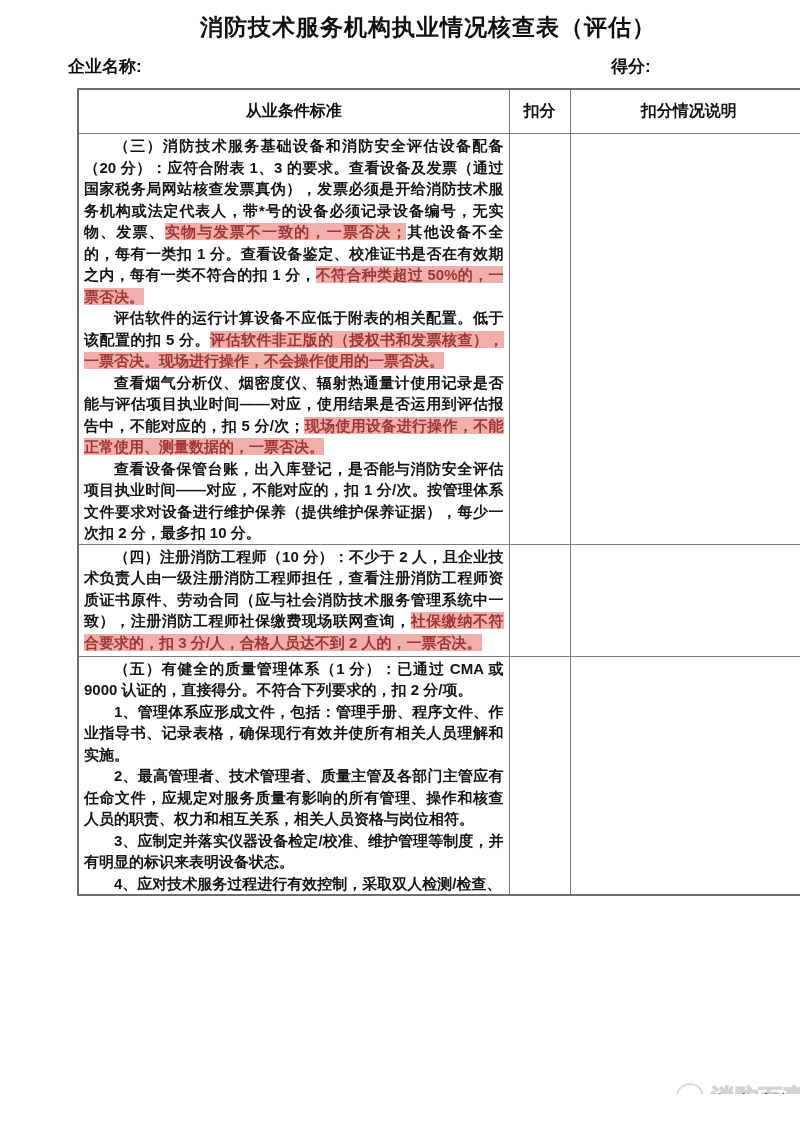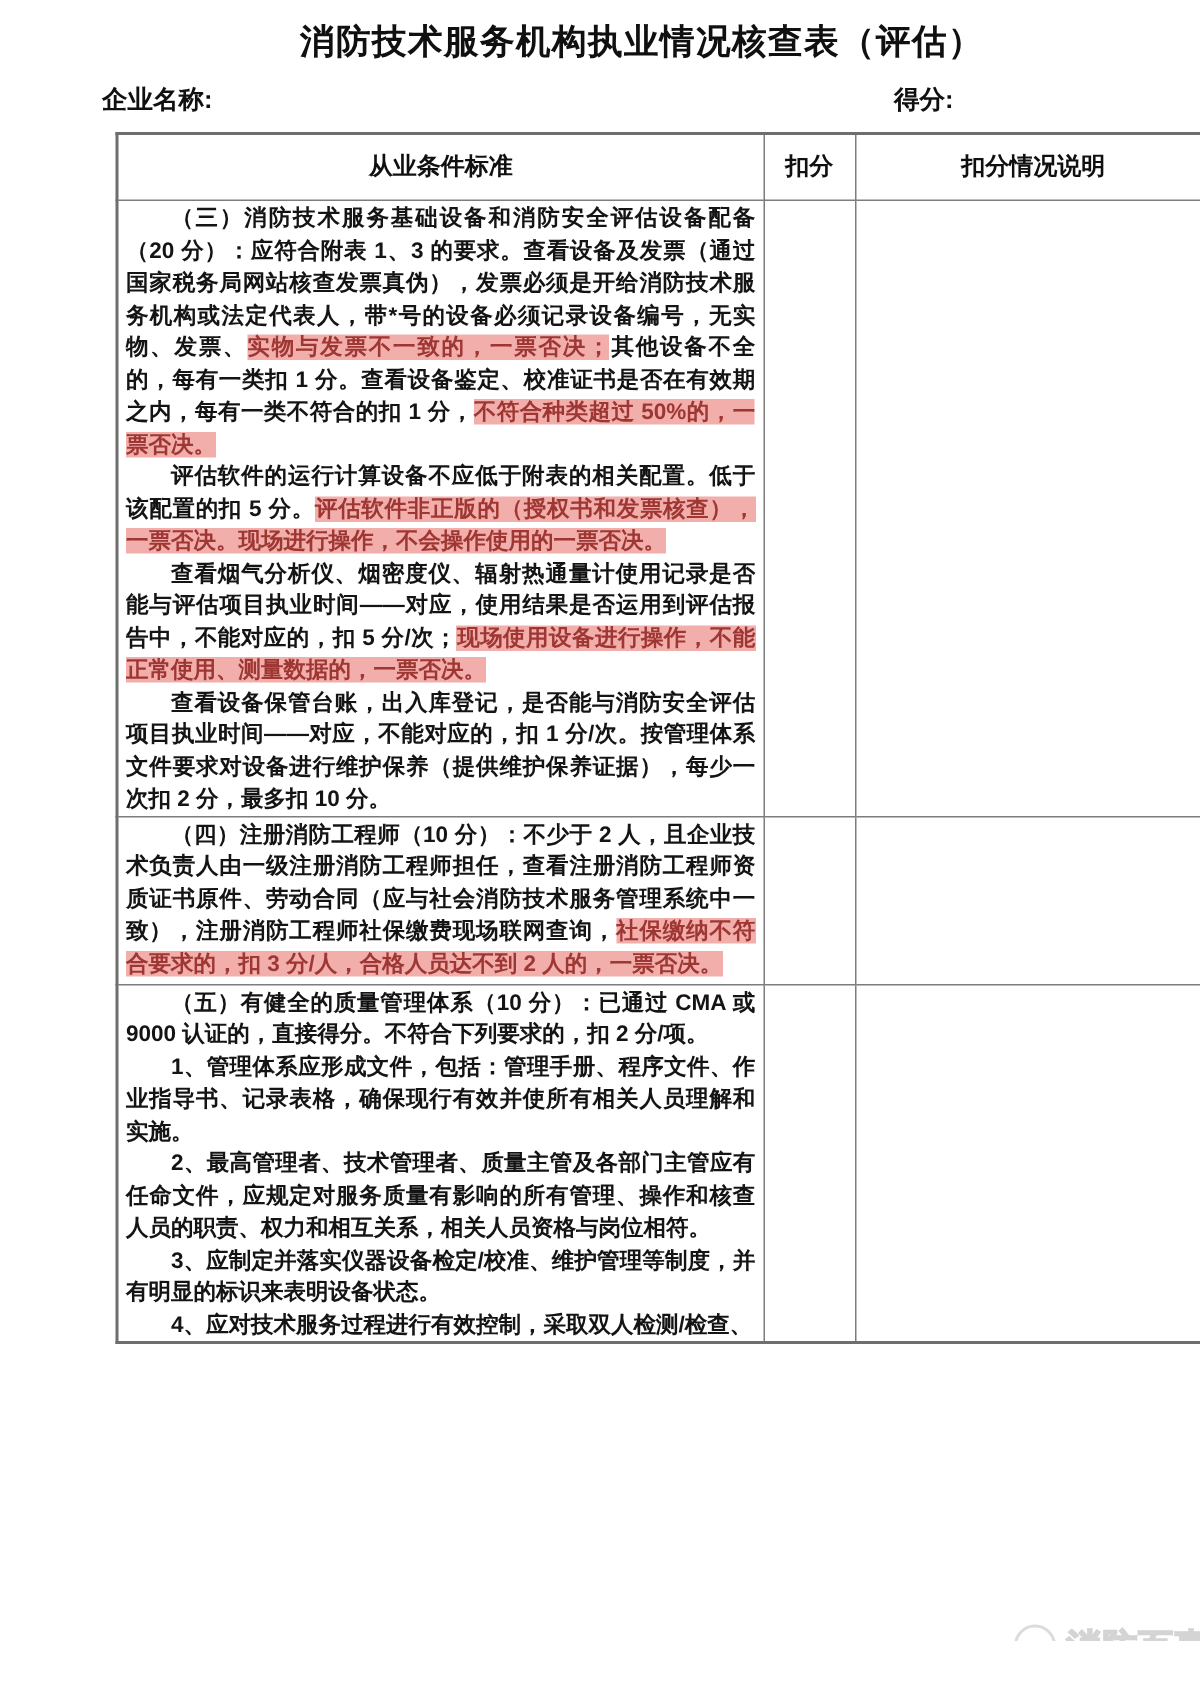--- a/index.html
+++ b/index.html
@@ -6,21 +6,21 @@
   .page{
     position:relative;width:800px;height:1094px;background:#ffffff;
     font-family:"Liberation Sans",sans-serif;color:#141414;overflow:hidden;margin-left:28px;
   }
   .doc-title{
     position:absolute;top:12px;left:0;width:100%;text-align:center;
     font-size:23px;font-weight:700;letter-spacing:1px;color:#101010;
   }
   .meta-label{position:absolute;top:55px;font-size:17px;font-weight:700;color:#101010;}
   .company-label{left:40px;}
-  .score-label{left:568px;}
+  .score-label{left:583px;}
 
   table.criteria-table{
     position:absolute;left:49px;top:88px;width:730px;
     border-collapse:collapse;table-layout:fixed;
   }
   .criteria-table th,.criteria-table td{
     border:1px solid #7d7d7d;vertical-align:top;padding:0;
   }
   .criteria-table{border:2px solid #6e6e6e;}
   .criteria-table th{
@@ -96,21 +96,21 @@
         </tr>
         <tr style="height: 112px;">
           <td class="cell-criteria">
             <div class="para"><span>（四）注册消防工程师（10 分）：不少于 2 人，且企业技术负责人由一级注册消防工程师担任，查看注册消防工程师资质证书原件、劳动合同（应与社会消防技术服务管理系统中一致），注册消防工程师社保缴费现场联网查询，</span><span class="hl">社保缴纳不符合要求的，扣 3 分/人，合格人员达不到 2 人的，一票否决。</span></div>
           </td>
           <td></td>
           <td></td>
         </tr>
         <tr style="height: 235px;">
           <td class="cell-criteria">
-            <div class="para"><span>（五）有健全的质量管理体系（10 分）：已通过 CMA 或 9000 认证的，直接得分。不符合下列要求的，扣 2 分/项。</span></div>
+            <div class="para"><span>（五）有健全的质量管理体系（1 分）：已通过 CMA 或 9000 认证的，直接得分。不符合下列要求的，扣 2 分/项。</span></div>
             <div class="para"><span>1、管理体系应形成文件，包括：管理手册、程序文件、作业指导书、记录表格，确保现行有效并使所有相关人员理解和实施。</span></div>
             <div class="para"><span>2、最高管理者、技术管理者、质量主管及各部门主管应有任命文件，应规定对服务质量有影响的所有管理、操作和核查人员的职责、权力和相互关系，相关人员资格与岗位相符。</span></div>
             <div class="para"><span>3、应制定并落实仪器设备检定/校准、维护管理等制度，并有明显的标识来表明设备状态。</span></div>
             <div class="para"><span>4、应对技术服务过程进行有效控制，采取双人检测/检查、</span></div>
           </td>
           <td></td>
           <td></td>
         </tr>
       </tbody>
   </table>

